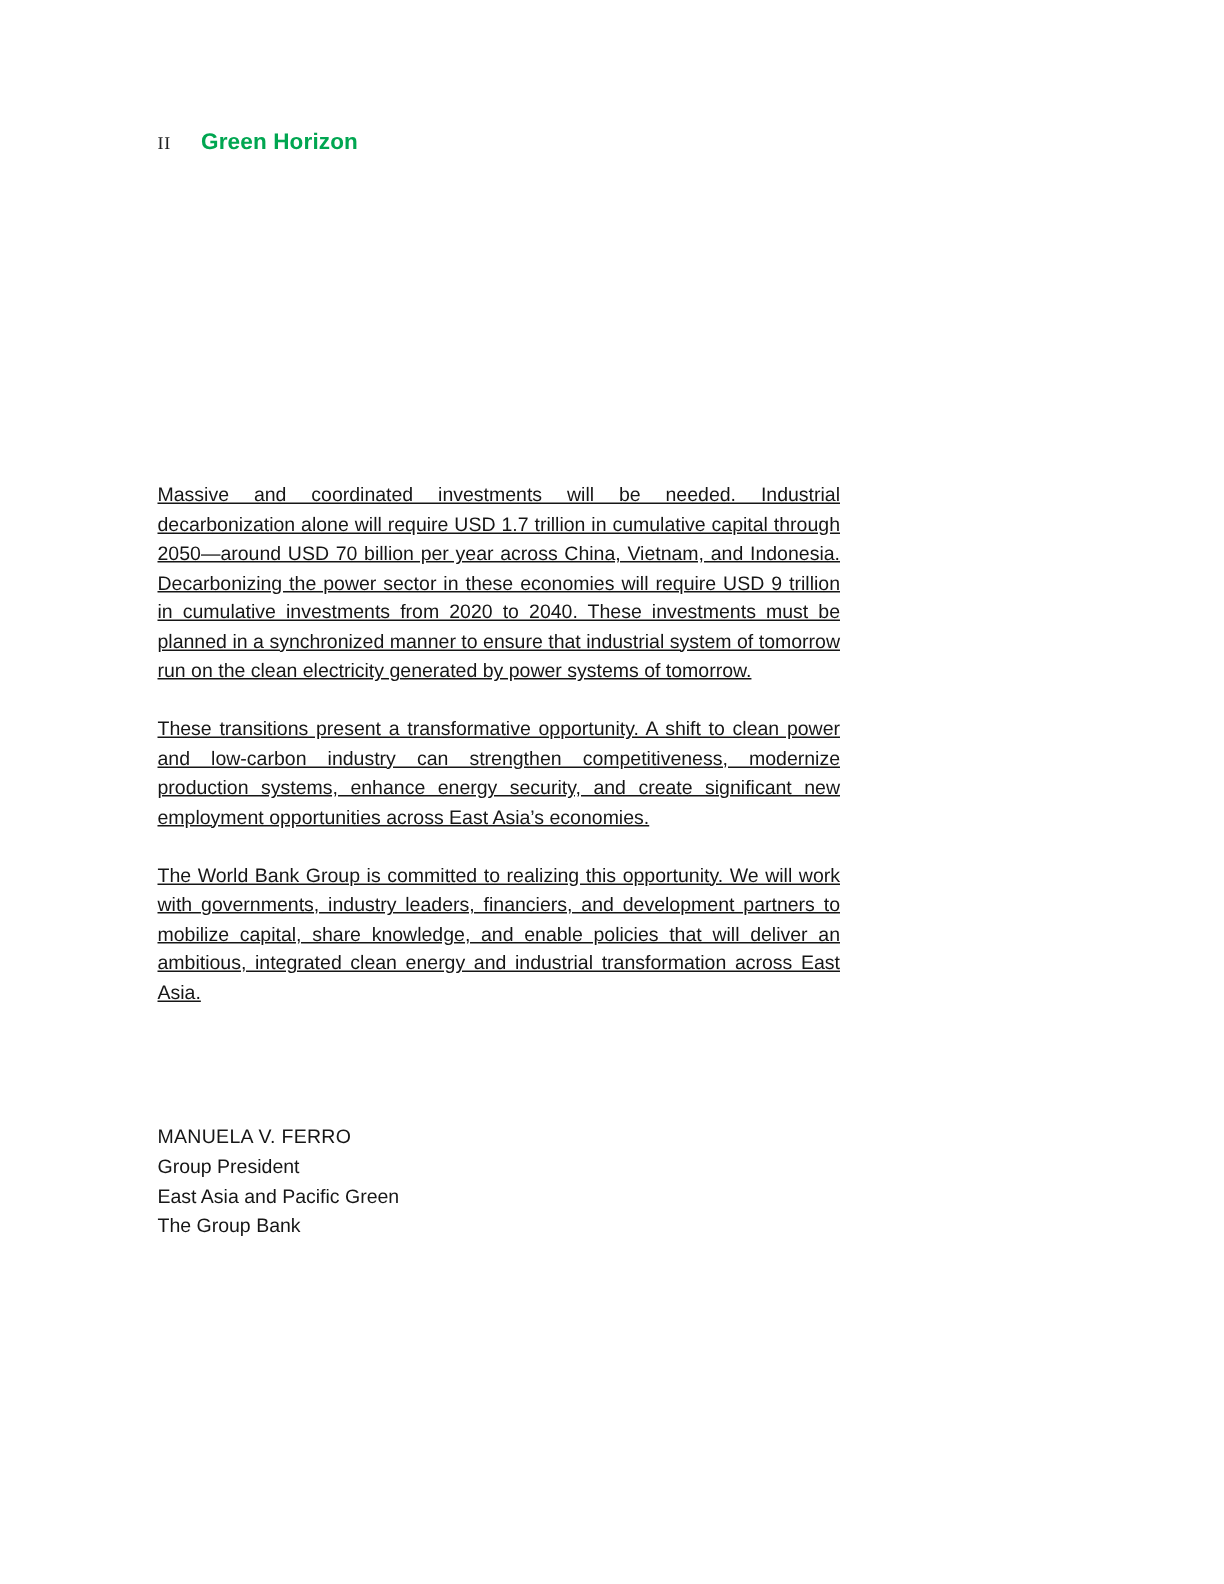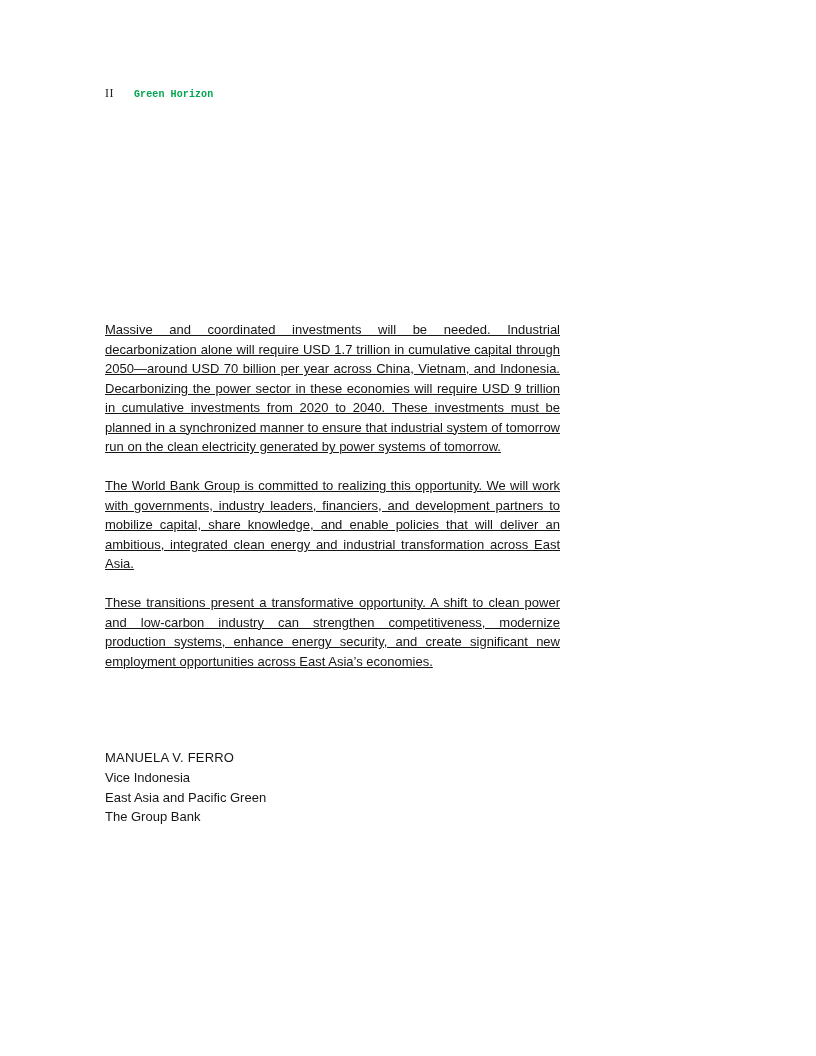--- a/index.html
+++ b/index.html
@@ -25,24 +25,23 @@
     align-items: baseline;
   }
   .page-number {
     font-family: "Liberation Serif", serif;
     font-size: 12px;
     color: #222222;
     letter-spacing: 0.5px;
   }
   .running-title {
     margin-left: 20px;
-    font-size: 10px;
+    font-size: 15px;
     font-weight: bold;
     letter-spacing: 0.1px;
-    font-family: Liberation Mono, monospace;
   }
   .body-text {
     position: absolute;
     top: 288px;
     left: 105px;
     width: 455px;
     font-size: 13px;
     line-height: 19.5px;
     text-align: justify;
     color: #161616;
@@ -69,24 +68,24 @@
 
 <div class="page">
 
   <div class="header">
     <span class="page-number">II</span>
     <span class="running-title" style="color: rgb(0, 166, 81);">Green Horizon</span>
   </div>
 
   <div class="body-text">
     <p>Massive and coordinated investments will be needed. Industrial decarbonization alone will require USD 1.7 trillion in cumulative capital through 2050—around USD 70 billion per year across China, Vietnam, and Indonesia. Decarbonizing the power sector in these economies will require USD 9 trillion in cumulative investments from 2020 to 2040. These investments must be planned in a synchronized manner to ensure that industrial system of tomorrow run on the clean electricity generated by power systems of tomorrow.</p>
+    <p>These transitions present a transformative opportunity. A shift to clean power and low-carbon industry can strengthen competitiveness, modernize production systems, enhance energy security, and create significant new employment opportunities across East Asia’s economies.</p>
     <p>The World Bank Group is committed to realizing this opportunity. We will work with governments, industry leaders, financiers, and development partners to mobilize capital, share knowledge, and enable policies that will deliver an ambitious, integrated clean energy and industrial transformation across East Asia.</p>
-    <p>These transitions present a transformative opportunity. A shift to clean power and low-carbon industry can strengthen competitiveness, modernize production systems, enhance energy security, and create significant new employment opportunities across East Asia’s economies.</p>
   </div>
 
   <div class="signature">
     <div class="name">MANUELA V. FERRO</div>
-    <div>Vice Indonesia</div>
+    <div>Group President</div>
     <div>East Asia and Pacific Green</div>
     <div>The Group Bank</div>
   </div>
 
 </div>
 
 </body></html>

